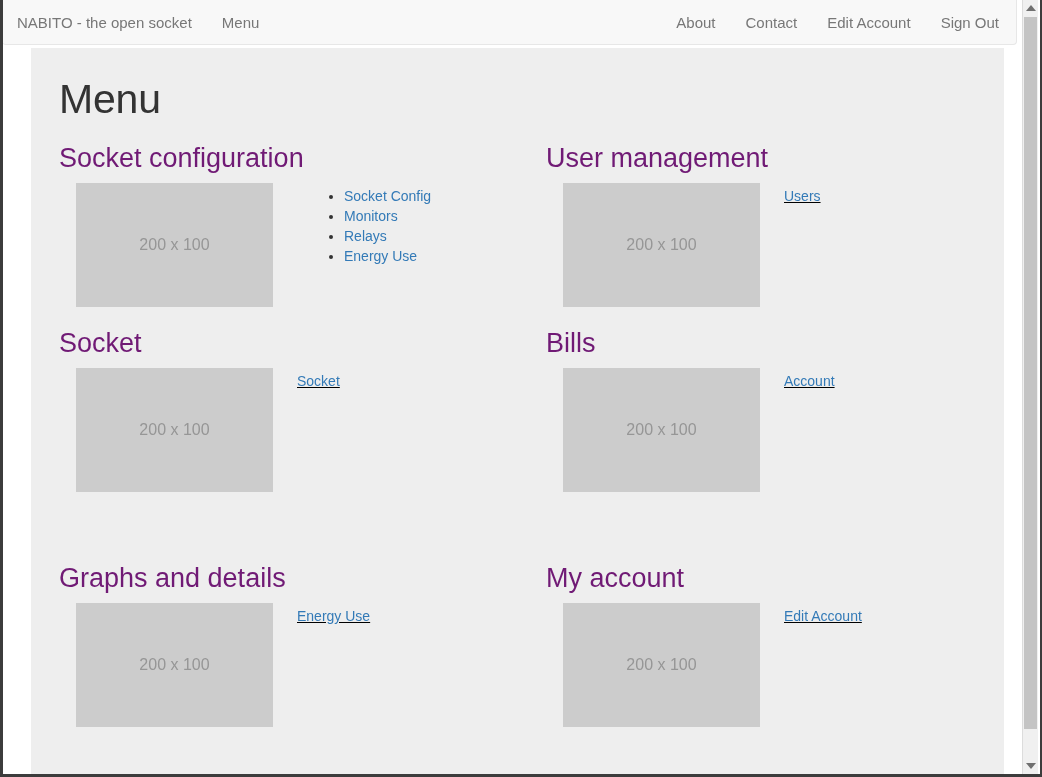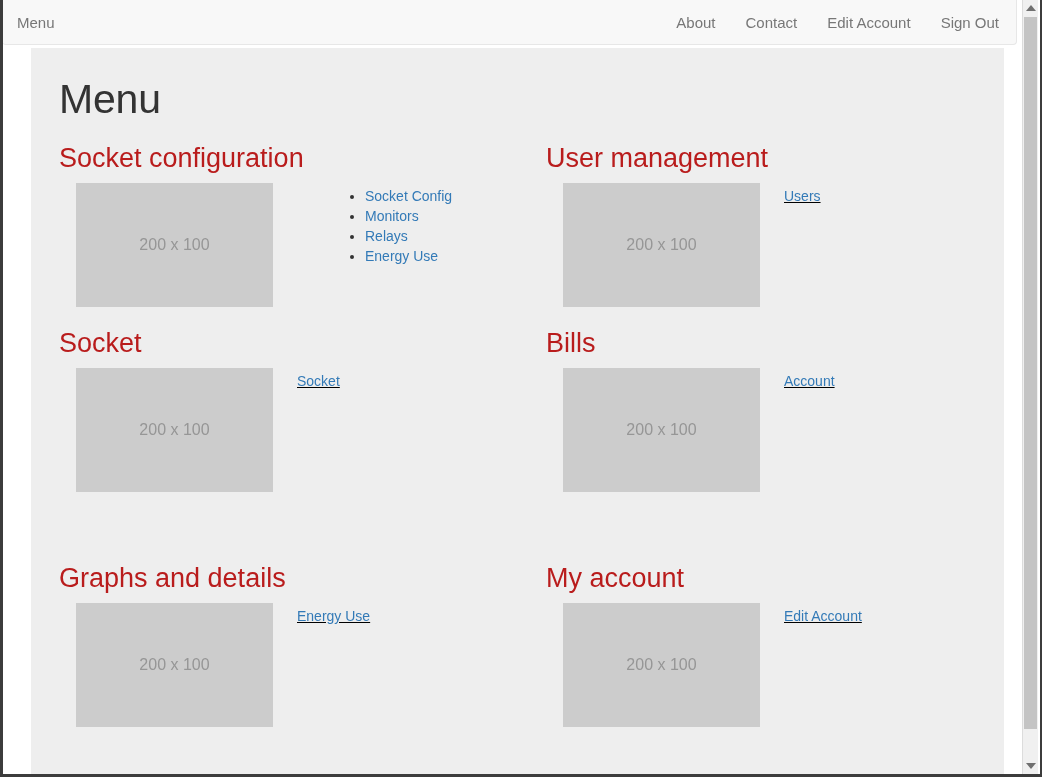--- a/index.html
+++ b/index.html
@@ -111,21 +111,21 @@
   .row-gap-extra { margin-top: 50px; }
 
   .col {
     width: 487px;
     flex: 0 0 487px;
   }
 
   .section-heading {
     font-size: 27px;
     font-weight: normal;
-    color: #b91c1c;
+    color: #701a75;
     margin: 21px 0 9px 0;
     line-height: 1.15;
   }
 
   .section-body {
     display: flex;
     align-items: flex-start;
     padding-left: 17px;
   }
 
@@ -144,21 +144,21 @@
 
   .links-area {
     flex: 1 1 auto;
     padding-top: 3px;
   }
 
   
   ul.link-list {
     list-style: disc outside;
     margin: 0;
-    padding-left: 92px;
+    padding-left: 71px;
   }
   ul.link-list li {
     line-height: 20px;
     margin: 0;
   }
   ul.link-list li::marker { color: #333333; font-size: 13px; }
 
   
   .plain-links {
     padding-left: 24px;
@@ -220,20 +220,21 @@
 </style>
 </head>
 <body>
 
 <div id="browser-frame">
 
   <div id="viewport">
 
     <div id="navbar">
       <div class="nav-left">
+        <a class="navbar-brand" href="#">NABITO - the open socket</a>
         <a class="nav-link" href="#">Menu</a>
       </div>
       <div class="nav-right">
         <a class="nav-link" href="#">About</a>
         <a class="nav-link" href="#">Contact</a>
         <a class="nav-link" href="#">Edit Account</a>
         <a class="nav-link" href="#">Sign Out</a>
       </div>
     </div>
 

